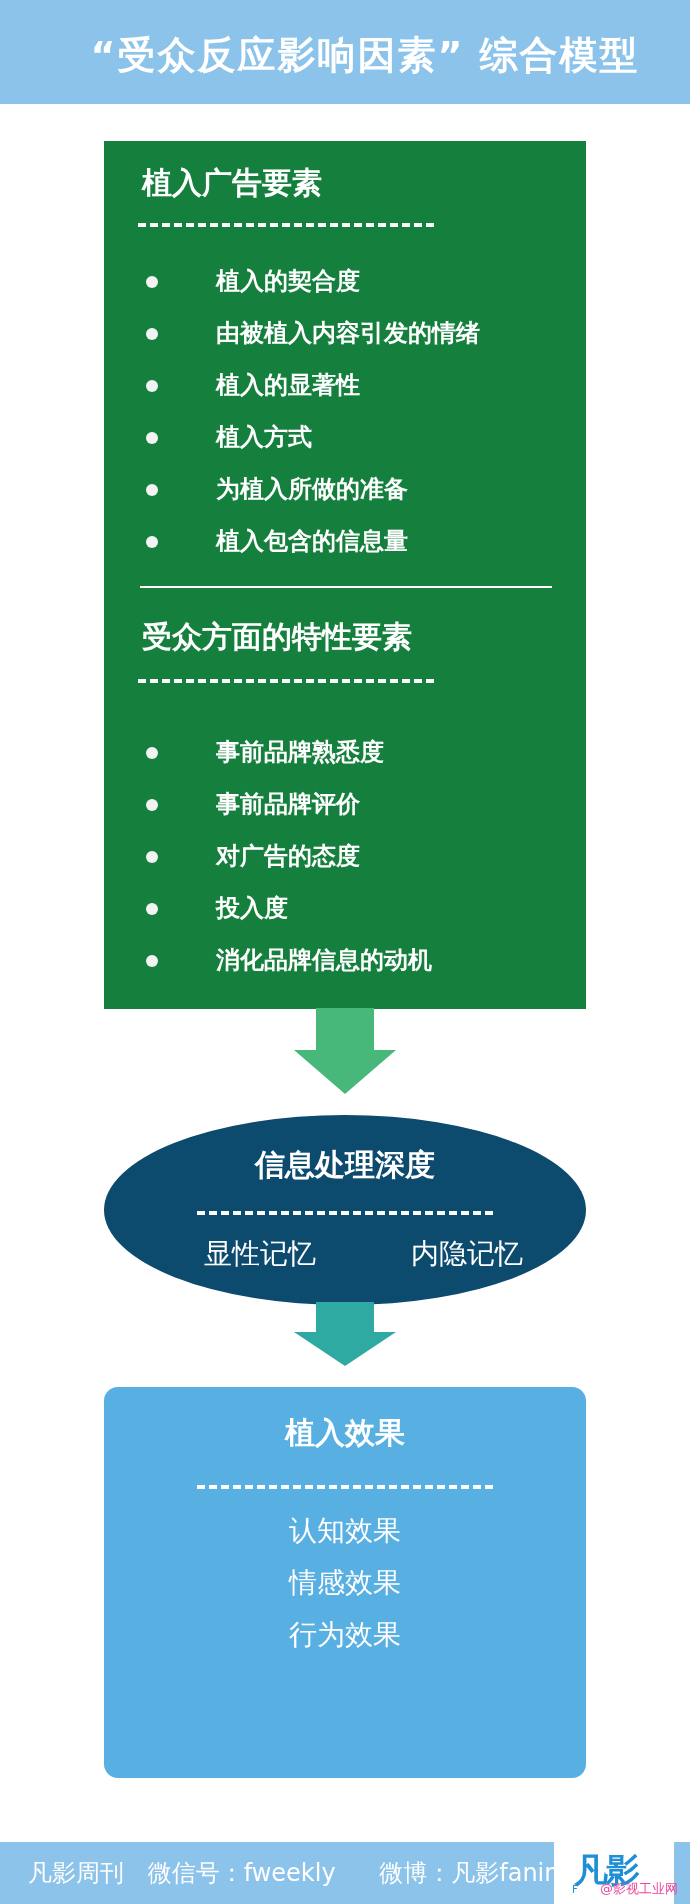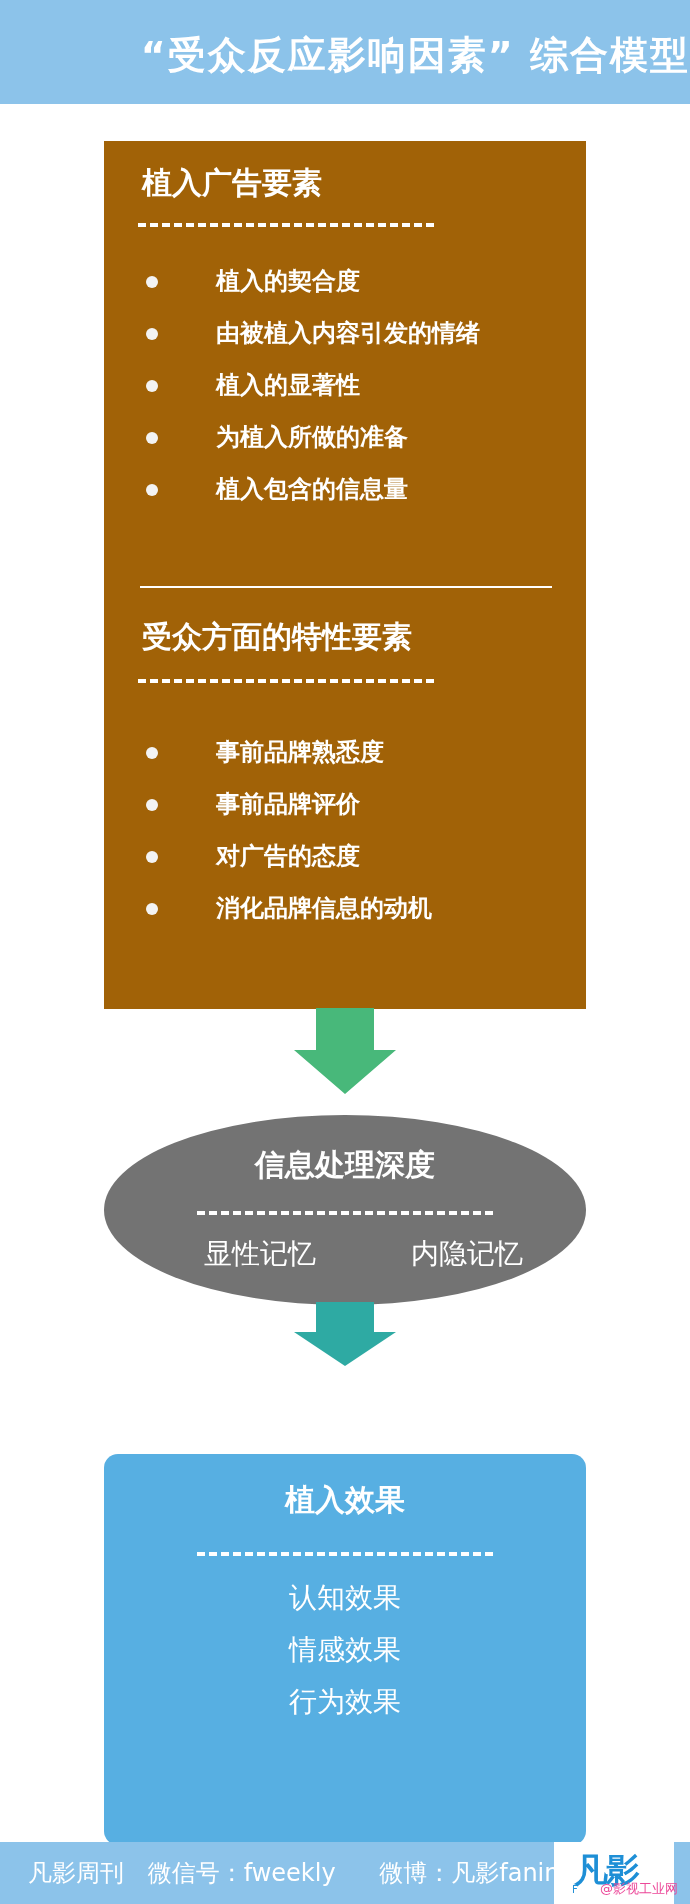--- a/index.html
+++ b/index.html
@@ -1,30 +1,30 @@
 <!DOCTYPE html>
 <html><head>
 <meta charset="utf-8">
 <style>
   * { margin:0; padding:0; box-sizing:border-box; }
   body { width:690px; height:1904px; background:#ffffff; font-family:"DejaVu Sans","Liberation Sans",sans-serif; position:relative; overflow:hidden; }
   .header { position:absolute; left:0; top:0; width:690px; height:104px; background:#8cc3ea; }
-  .header-title { position:absolute; left:0; width:690px; top:30px; text-align:right; color:#fff; font-size:38px; font-weight:bold; letter-spacing:2px; padding-left:40px; }
-  .green-box { position:absolute; left:104px; top:141px; width:482px; height:868px; background:#a16207; }
+  .header-title { position:absolute; left:0; width:690px; top:30px; text-align:center; color:#fff; font-size:38px; font-weight:bold; letter-spacing:2px; padding-left:40px; }
+  .green-box { position:absolute; left:104px; top:141px; width:482px; height:868px; background:#15803d; }
   .sec-title { position:absolute; left:38px; color:#fff; font-size:30px; font-weight:bold; }
   .dash { position:absolute; border-top:4px dashed #fff; }
   .solid { position:absolute; border-top:2px solid #fff; }
   .bullet-list { position:absolute; left:36px; list-style:none; }
   .bullet-list li { height:52px; line-height:52px; color:#fff; font-size:24px; position:relative; padding-left:76px; white-space:nowrap;font-weight:bold; }
   .bullet-list li .dot { position:absolute; left:6px; top:21px; width:12px; height:12px; border-radius:50%; background:#f3f3f3; }
   .arrow { position:absolute; }
-  .ellipse { position:absolute; left:104px; top:1115px; width:482px; height:190px; background:#737373; border-radius:50%; }
+  .ellipse { position:absolute; left:104px; top:1115px; width:482px; height:190px; background:#0c4a6e; border-radius:50%; }
   .center-title { position:absolute; left:0; width:100%; text-align:center; color:#fff; font-size:30px; font-weight:bold; }
   .mem { position:absolute; color:#fff; font-size:28px;margin-left:30px; }
-  .blue-box { position:absolute; left:104px; top:1454px; width:482px; height:391px; background:#57afe2; border-radius:14px; }
+  .blue-box { position:absolute; left:104px; top:1387px; width:482px; height:391px; background:#57afe2; border-radius:14px; }
   .effects { position:absolute; left:0; width:100%; top:198px; text-align:center; }
   .effects div { color:#fff; font-size:28px; height:52px; line-height:52px; }
   .footer { position:absolute; left:0; top:1842px; width:690px; height:62px; background:#8cc3ea; }
   .footer-text { position:absolute; left:28px; top:15px; color:#fff; font-size:24px; white-space:nowrap; }
   .footer-text span { margin-right:16px; }
   .logo-box { position:absolute; left:554px; top:0; width:120px; height:62px; background:#fff; }
   .logo-glyph { position:absolute; left:20px; top:6px; color:#1e8fd6; font-size:34px; font-weight:bold; letter-spacing:-2px; }
   .watermark { position:absolute; left:46px; top:38px; font-size:13px; color:#ec4899; white-space:nowrap; }
   .logo-f { position:absolute; left:18px; top:42px; font-size:10px; color:#1e8fd6; }
 </style>
@@ -35,30 +35,32 @@
   <div class="header-title">“受众反应影响因素” 综合模型</div>
 </div>
 
 <div class="green-box">
   <div class="sec-title" style="top:22px;">植入广告要素</div>
   <div class="dash" style="left:34px; top:82px; width:296px;"></div>
   <ul class="bullet-list" style="top:114px;">
     <li><span class="dot"></span><span>植入的契合度</span></li>
     <li><span class="dot"></span><span>由被植入内容引发的情绪</span></li>
     <li><span class="dot"></span><span>植入的显著性</span></li>
+    <li><span class="dot"></span><span>植入方式</span></li>
     <li><span class="dot"></span><span>为植入所做的准备</span></li>
     <li><span class="dot"></span><span>植入包含的信息量</span></li>
   </ul>
   <div class="solid" style="left:36px; top:445px; width:412px;"></div>
   <div class="sec-title" style="top:476px;">受众方面的特性要素</div>
   <div class="dash" style="left:34px; top:538px; width:296px;"></div>
   <ul class="bullet-list" style="top:585px;">
     <li><span class="dot"></span><span>事前品牌熟悉度</span></li>
     <li><span class="dot"></span><span>事前品牌评价</span></li>
     <li><span class="dot"></span><span>对广告的态度</span></li>
+    <li><span class="dot"></span><span>投入度</span></li>
     <li><span class="dot"></span><span>消化品牌信息的动机</span></li>
   </ul>
 </div>
 
 <svg class="arrow" style="left:294px; top:1008px;" width="102" height="86">
   <polygon points="22,0 80,0 80,42 102,42 51,86 0,42 22,42" fill="#48b87a"></polygon>
 </svg>
 
 <div class="ellipse">
   <div class="center-title" style="top:30px;">信息处理深度</div>

